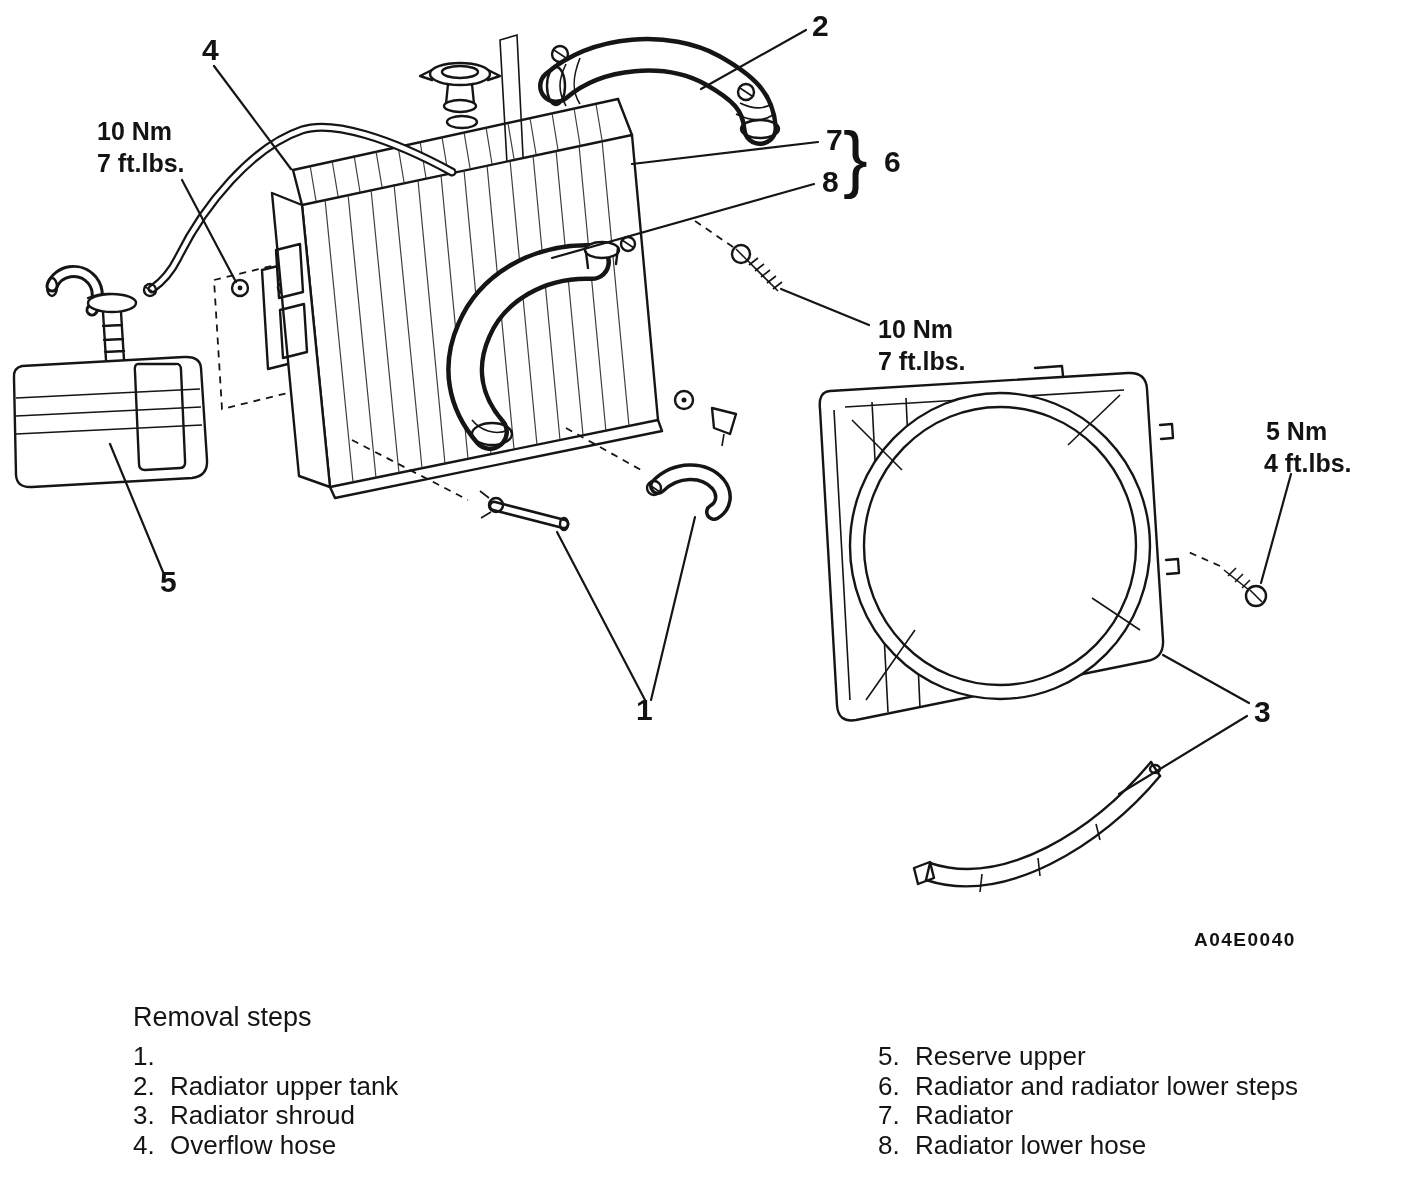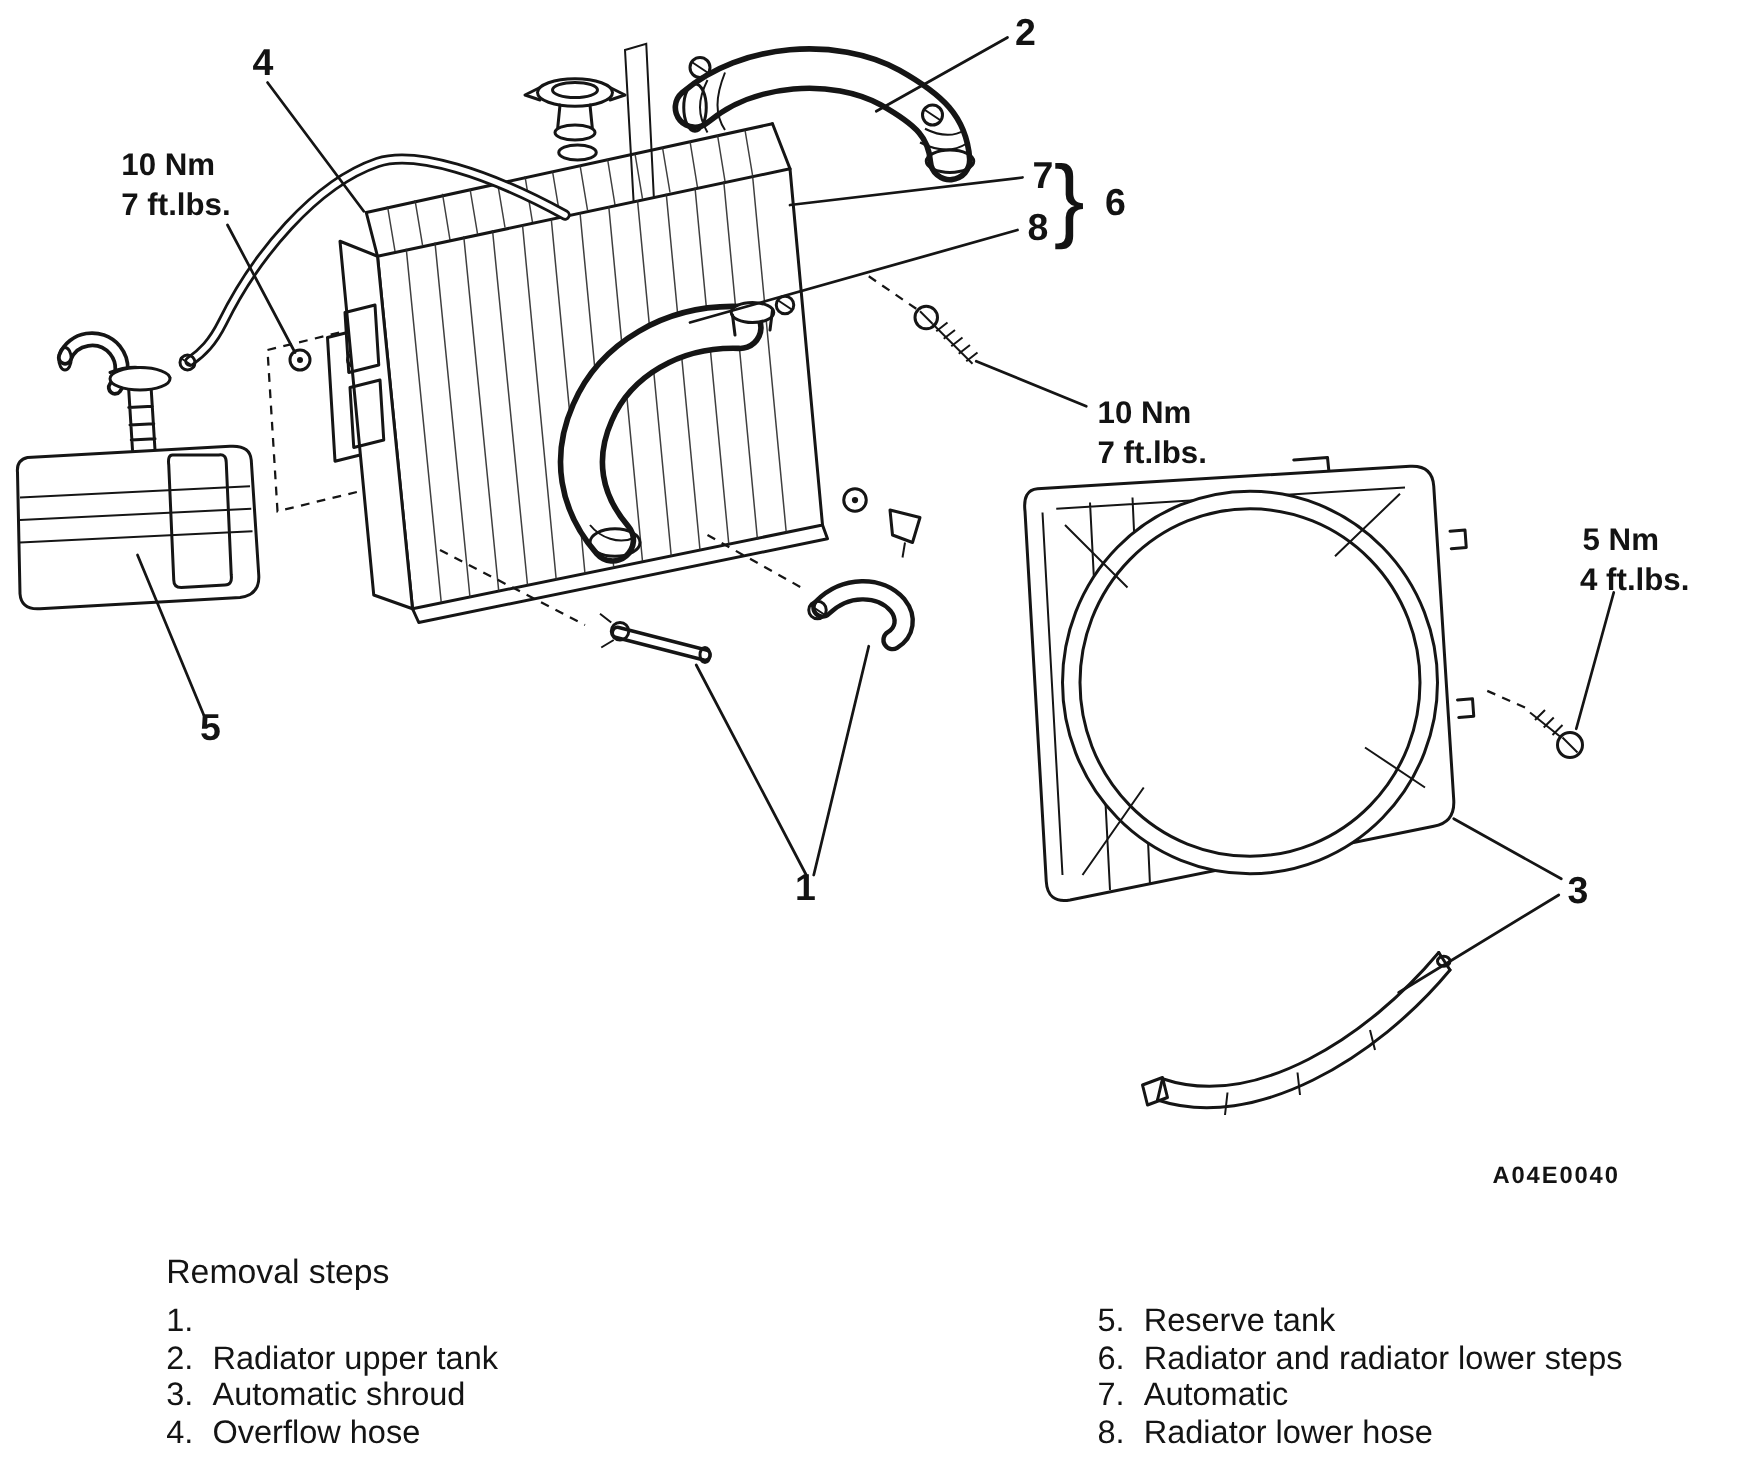--- a/index.html
+++ b/index.html
@@ -203,38 +203,38 @@
   <div class="step">
     <span class="num">1.</span>
     <span class="txt"><br></span>
   </div>
   <div class="step">
     <span class="num">2.</span>
     <span class="txt">Radiator upper tank</span>
   </div>
   <div class="step">
     <span class="num">3.</span>
-    <span class="txt">Automatic shroud</span>
+    <span class="txt">Radiator shroud</span>
   </div>
   <div class="step">
     <span class="num">4.</span>
     <span class="txt">Overflow hose</span>
   </div>
 </div>
 
 <div class="col col-right">
   <div class="step">
     <span class="num">5.</span>
-    <span class="txt">Reserve tank</span>
+    <span class="txt">Reserve upper</span>
   </div>
   <div class="step">
     <span class="num">6.</span>
     <span class="txt">Radiator and radiator lower steps</span>
   </div>
   <div class="step">
     <span class="num">7.</span>
-    <span class="txt">Automatic</span>
+    <span class="txt">Radiator</span>
   </div>
   <div class="step">
     <span class="num">8.</span>
     <span class="txt">Radiator lower hose</span>
   </div>
 </div>
 
 </body></html>

